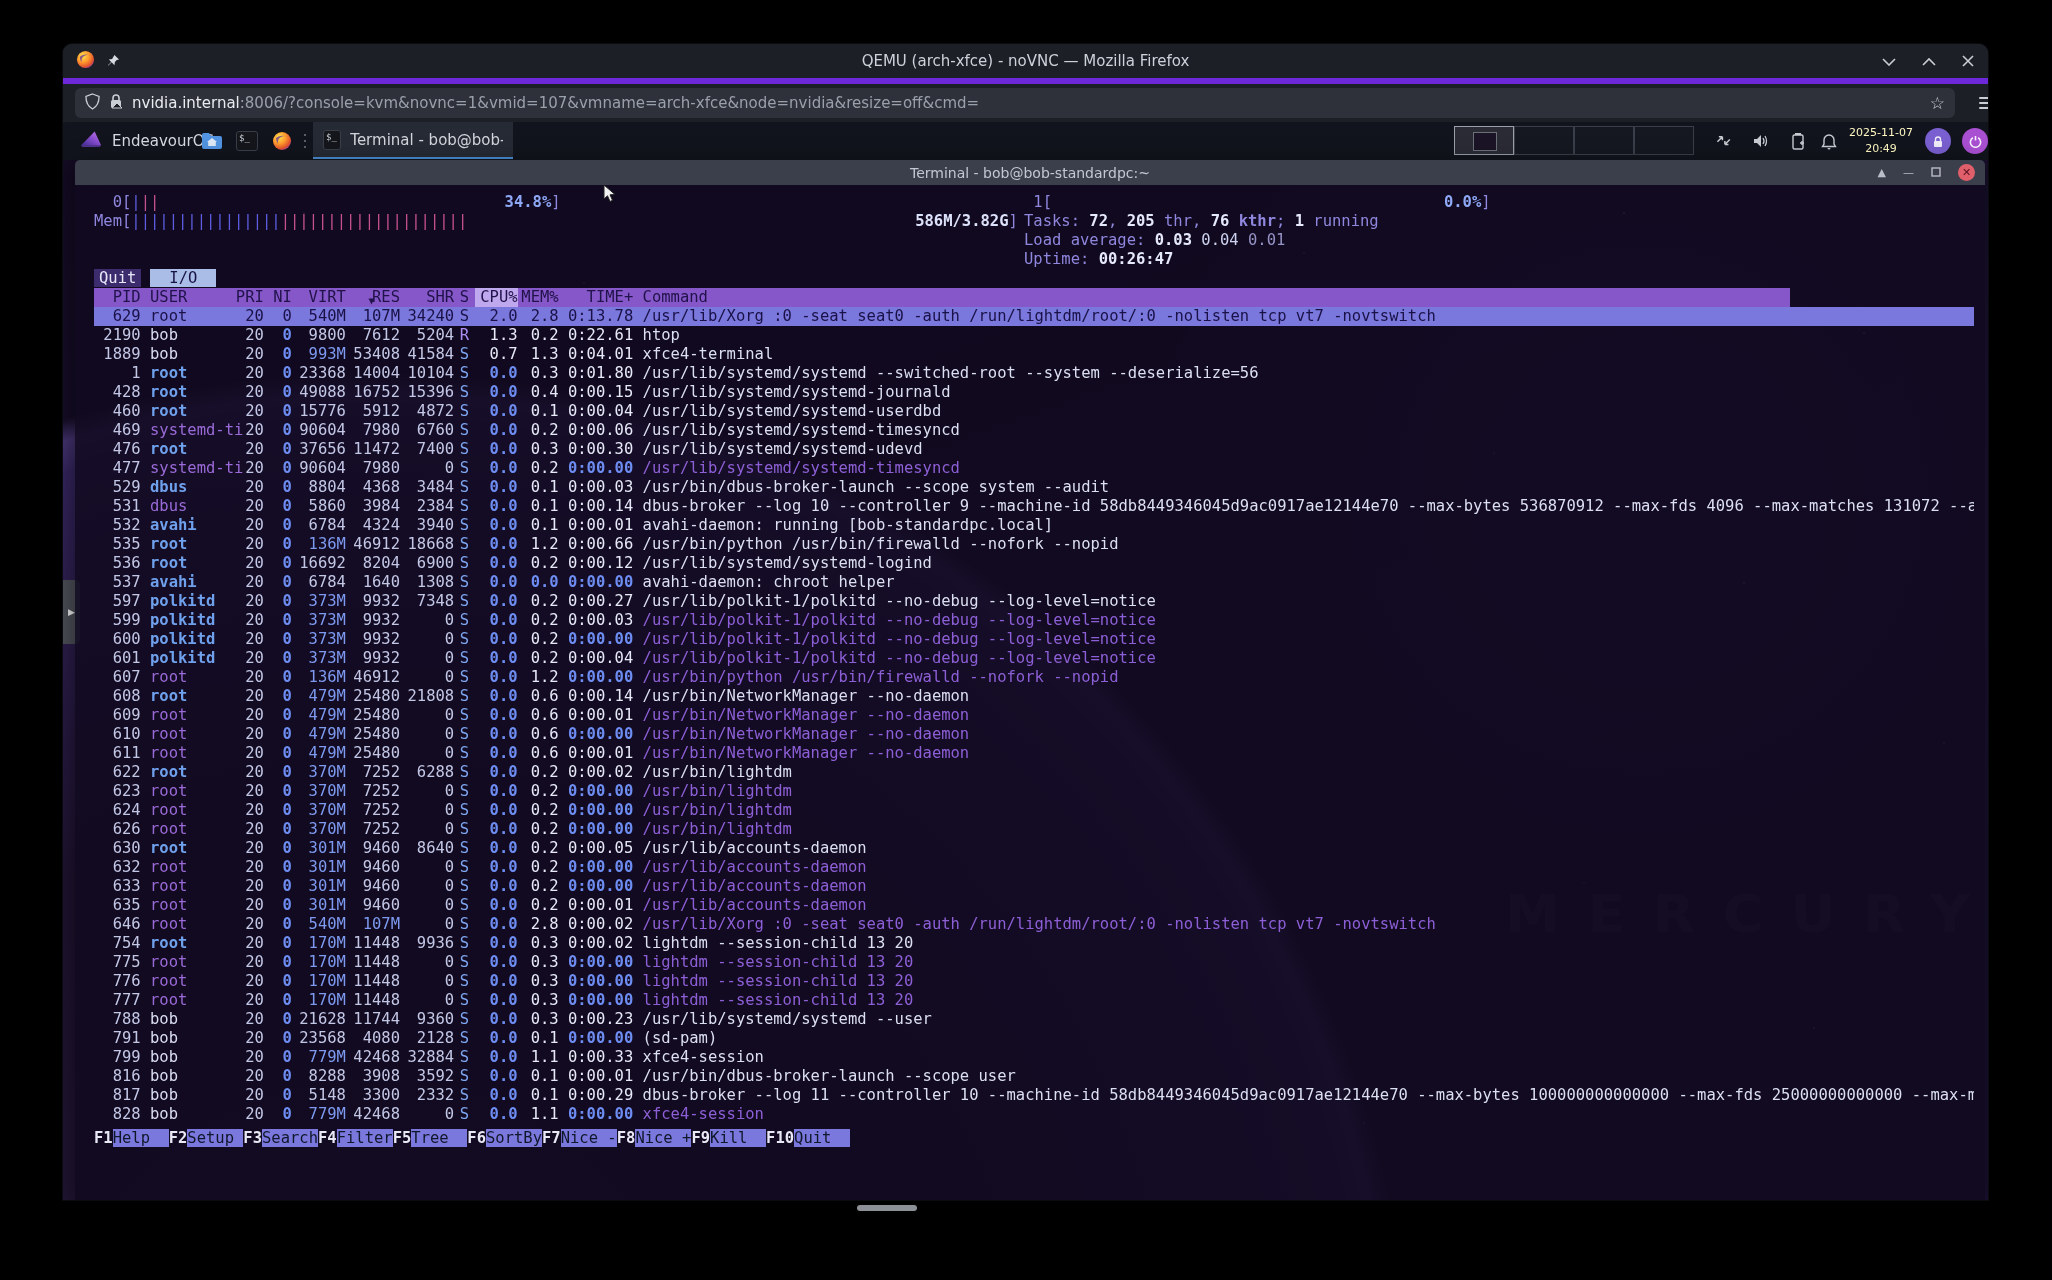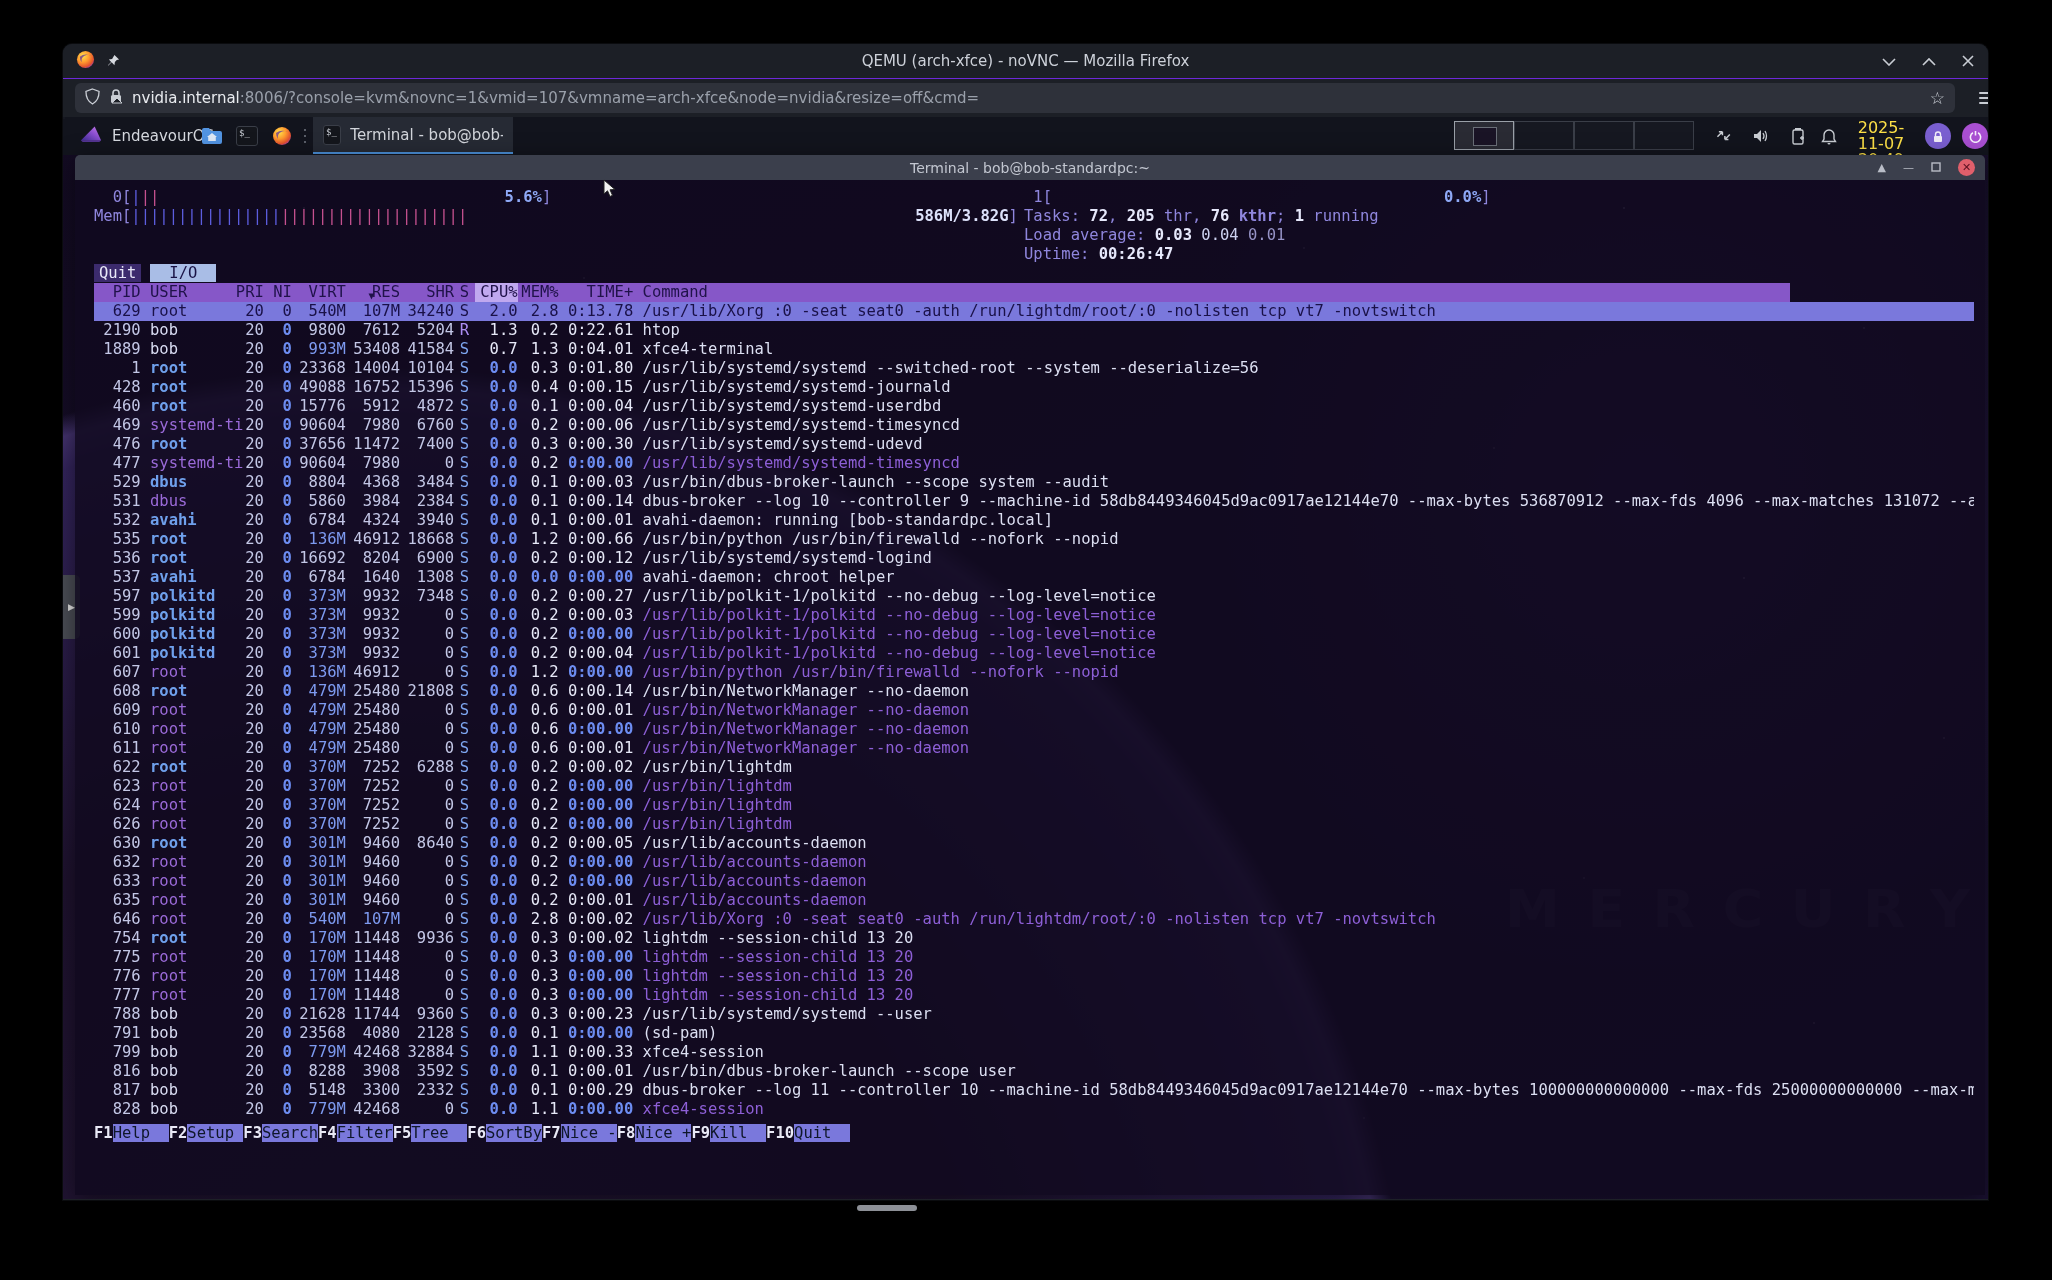--- a/index.html
+++ b/index.html
@@ -7,21 +7,21 @@
          font-family:"DejaVu Sans",sans-serif;}
   
   .ffwin{position:absolute;left:63px;top:44px;width:1925px;height:1156px;
          background:#1d2027;border-radius:9px 9px 0 0;overflow:hidden;box-shadow:0 0 0 1px #0a0b0e;}
   .ff-titlebar{position:relative;height:34px;background:#1c1f26;display:flex;align-items:center;}
   .ff-title{position:absolute;left:0;right:0;text-align:center;color:#cdd1d9;font-size:15px;}
   .ff-left{display:flex;align-items:center;gap:12px;padding-left:13px;z-index:2;}
   .ff-controls{position:absolute;right:14px;top:0;height:34px;display:flex;align-items:center;gap:26px;z-index:2;}
   .ff-controls svg{display:block}
   .ff-toolbar{height:38px;background:#1c1f26;display:flex;align-items:center;padding:0 12px;gap:10px;
-              border-top:1px solid #6d28d9;}
+              border-top:6px solid #6d28d9;}
   .urlbar{flex:0 0 auto;width:1860px;height:30px;background:#2e313a;border-radius:6px;display:flex;
           align-items:center;padding:0 10px;gap:9px;}
   .urltext{font-size:15px;color:#9aa0ab;white-space:nowrap;overflow:hidden;flex:1;}
   .urltext .host{color:#e9ebef;}
   .star{color:#c9cdd4;font-size:17px;margin-left:4px;}
   .hamburger{display:flex;flex-direction:column;gap:3px;margin-left:14px;margin-right:2px;}
   .hamburger i{display:block;width:15px;height:2px;background:#c9cdd4;border-radius:1px;}
   
   .viewport{position:relative;height:1082px;overflow:hidden;
     background:
@@ -48,21 +48,21 @@
   .taskbtn .tlabel{color:#d2d5db;font-size:15px;white-space:nowrap;overflow:hidden;}
   .termicon{width:22px;height:20px;background:#14161c;border:1px solid #3a3e48;border-radius:3px;
      color:#cfd3da;font-size:9px;font-family:"DejaVu Sans Mono",monospace;display:flex;align-items:flex-start;
      justify-content:flex-start;padding:1px 0 0 2px;box-sizing:border-box;}
   .pager{position:absolute;left:1391px;top:4px;height:29px;display:flex;}
   .pager .ws{width:60px;height:29px;border:1px solid #3a3e48;box-sizing:border-box;background:rgba(255,255,255,.02);}
   .pager .ws.active{border:1px solid #9aa0a8;background:rgba(255,255,255,.10);position:relative;}
   .pager .ws.active .mini{position:absolute;left:18px;top:5px;width:22px;height:17px;background:#1a1426;
      border:1px solid #6a6f78;}
   .tray{position:absolute;top:0;height:38px;display:flex;align-items:center;justify-content:center;}
-  .clock{position:absolute;left:1786px;top:3px;width:64px;text-align:center;color:#fde047;font-size:16px;line-height:16px;}
+  .clock{position:absolute;left:1786px;top:3px;width:64px;text-align:center;color:#fef9c3;font-size:11px;line-height:16px;}
   .badge{position:absolute;top:6px;width:26px;height:26px;border-radius:50%;display:flex;align-items:center;justify-content:center;}
   
   .vnc-handle{position:absolute;left:0;top:458px;width:17px;height:64px;background:#4b4e56;
      border-radius:0 5px 5px 0;color:#e8e8e8;font-size:9px;display:flex;align-items:center;justify-content:center;}
   
   .termwin{position:absolute;left:12px;top:38px;width:1910px;height:1040px;border-radius:5px 5px 0 0;overflow:hidden;
      box-shadow:0 6px 24px rgba(0,0,0,.5);}
   .term-titlebar{position:relative;height:25px;background:#3b3f4c;display:flex;align-items:center;}
   .term-title{position:absolute;left:0;right:0;text-align:center;color:#c3c7d1;font-size:14px;}
   .term-btns{position:absolute;right:10px;top:0;height:25px;display:flex;align-items:center;gap:17px;z-index:2;}
@@ -297,21 +297,21 @@
               <svg width="10" height="10" viewBox="0 0 10 10">
                   <rect x="1" y="1" width="8" height="8" fill="none" stroke="#b9bdc7" stroke-width="1.4"></rect>
                 </svg>
             </span>
             <span class="tb close">✕</span>
           </span>
         </div>
 
         <div class="term-body">
           <div class="hdr">
-            <div class="hline"><span class="seg-lbl">  0[</span><span class="seg-barb">|</span><span class="seg-barm">||</span><span class="pad" style="width: 37ch;"></span><span class="seg-pct">5.6%</span><span class="seg-lbl">]</span></div>
+            <div class="hline"><span class="seg-lbl">  0[</span><span class="seg-barb">|</span><span class="seg-barm">||</span><span class="pad" style="width: 37ch;"></span><span class="seg-pct">34.8%</span><span class="seg-lbl">]</span></div>
             <div class="hline"><span class="seg-lbl">Mem[</span><span class="seg-barb">||||||||||||||||</span><span class="seg-barm">||||||||||||||||||||</span><span class="pad" style="width: 48ch;"></span><span class="seg-val">586M/3.82G</span><span class="seg-lbl">]</span></div>
             <div class="hline">&nbsp;</div>
             <div class="rcol">
               <div class="hline"><span class="seg-lbl"> 1[</span><span class="pad" style="width: 42ch;"></span><span class="seg-pct">0.0%</span><span class="seg-lbl">]</span></div>
               <div class="hline"><span class="seg-lbl">Tasks: </span><span class="seg-b">72</span><span class="seg-lbl">, </span><span class="seg-b">205</span><span class="seg-lbl"> thr</span><span class="seg-lbl">, </span><span class="seg-b">76</span><span class="seg-lblb"> kthr</span><span class="seg-lbl">; </span><span class="seg-b">1</span><span class="seg-lbl"> running</span></div>
               <div class="hline"><span class="seg-lbl">Load average: </span><span class="seg-b">0.03 </span><span class="seg-w">0.04 </span><span class="seg-pale">0.01</span></div>
               <div class="hline"><span class="seg-lbl">Uptime: </span><span class="seg-b">00:26:47</span></div>
             </div>
           </div>
 

